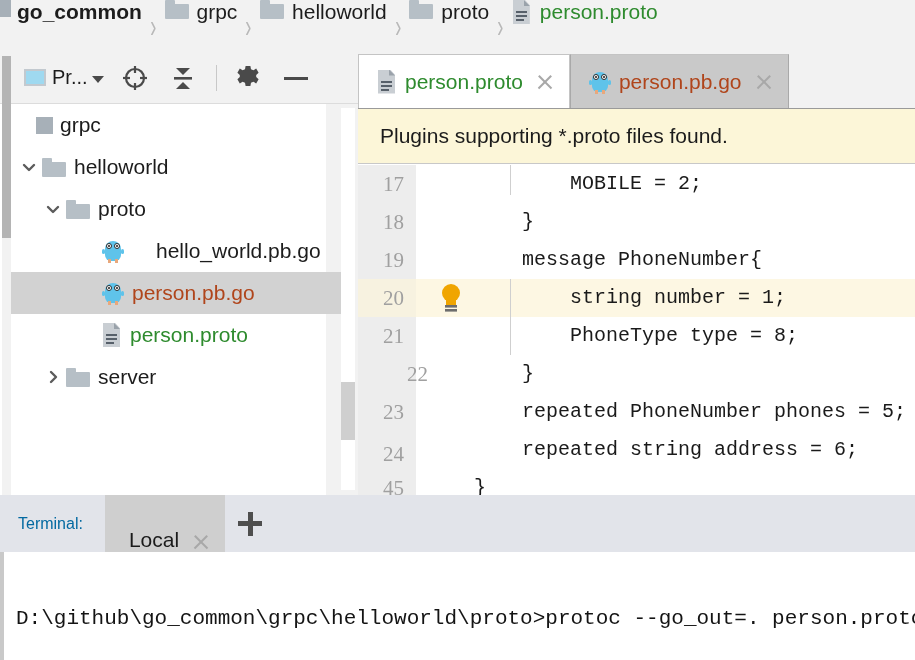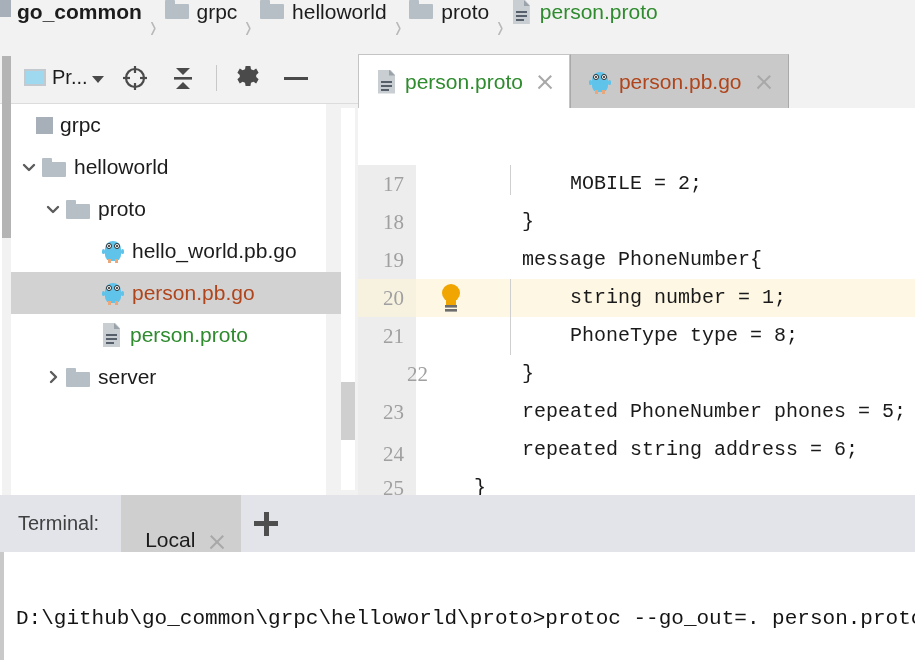--- a/index.html
+++ b/index.html
@@ -273,21 +273,21 @@
     position: absolute; left: 0; top: 495px; width: 915px; height: 165px;
     background: #ffffff;
   }
   .term-head {
     position: absolute; left: 0; top: 0; width: 915px; height: 57px;
     background: #e2e4ea;
     display: flex; align-items: center;
     box-sizing: border-box;
   }
   .term-title {
-    font-size: 20px; color: #404040; margin-left: 18px; margin-right: 22px;
+    font-size: 16px; color: #0369a1; margin-left: 18px; margin-right: 22px;
   }
   .term-tab {
     height: 57px; display: flex; align-items: flex-end; padding: 0 14px 0 24px;
     background: #cfcfcf; cursor: default;
   }
   .term-tab-label { font-size: 21px; color: #1b1b1b; }
   .term-plus {
     width: 50px; height: 57px; display: flex; align-items: center;
     justify-content: center; cursor: default;
   }
@@ -418,21 +418,21 @@
       <div class="tree-row" style="padding-left:30px;">
         <span class="tree-arrow">
           <svg width="16" height="16" viewBox="0 0 16 16">
               <polyline points="3,6 8,11 13,6" fill="none" stroke="#5c5c5c" stroke-width="2.4" stroke-linecap="round" stroke-linejoin="round"></polyline>
             </svg>
         </span>
         <span class="ico-folder"></span>
         <span class="tree-label">proto</span>
       </div>
 
-      <div class="tree-row" style="padding-left:92px;">
+      <div class="tree-row" style="padding-left:92px;gap:24px;">
         <span class="ico-gopher">
           <span class="body"></span>
             <span class="earL"></span>
             <span class="earR"></span>
           <span class="eyeL"></span>
             <span class="eyeR"></span>
             <span class="pupL"></span>
             <span class="pupR"></span>
           <span class="legL"></span>
             <span class="legR"></span>
@@ -511,20 +511,23 @@
             <span class="pupL"></span>
             <span class="pupR"></span>
           <span class="legL"></span>
             <span class="legR"></span>
         </span>
         <span class="etab-label orange">person.pb.go</span>
         <span class="etab-close"></span>
       </div>
     </div>
 
+    <div class="notif">
+      <span class="notif-text">Plugins supporting *.proto files found.</span>
+    </div>
 
     <div class="code-area">
       <div class="gutter-nums"></div>
       <div class="gutter-icons"></div>
 
       <div class="crow" style="top:0px;"></div>
       <div class="crow" style="top:38px;"></div>
       <div class="crow" style="top:76px;"></div>
       <div class="crow hl" style="top:114px;"></div>
       <div class="crow" style="top:152px;"></div>
@@ -538,21 +541,21 @@
       <div style="position:absolute;left:0;top:152px;width:58px;height:178px;background:#ededed;"></div>
 
       <div class="cnum" style="top:0px;text-align:right;">17</div>
       <div class="cnum" style="top:38px;">18</div>
       <div class="cnum" style="top:76px;">19</div>
       <div class="cnum" style="top:114px;">20</div>
       <div class="cnum" style="top:152px;">21</div>
       <div class="cnum" style="top:190px;margin-left:24px;">22</div>
       <div class="cnum" style="top:228px;">23</div>
       <div class="cnum" style="top:270px;">24</div>
-      <div class="cnum" style="top:304px;">25</div>
+      <div class="cnum" style="top:304px;">45</div>
 
       <div class="indent-guide" style="left:152px; top:0px;   height:30px;"></div>
       <div class="indent-guide" style="left:152px; top:114px; height:76px;"></div>
 
       <div class="ctext" style="top:0px;">        MOBILE = 2;</div>
       <div class="ctext" style="top:38px;">    }</div>
       <div class="ctext" style="top:76px;">    message PhoneNumber{</div>
       <div class="ctext" style="top:114px;">        string number = 1;</div>
       <div class="ctext" style="top:152px;">        PhoneType type = 8;</div>
       <div class="ctext" style="top:190px;">    }</div>

